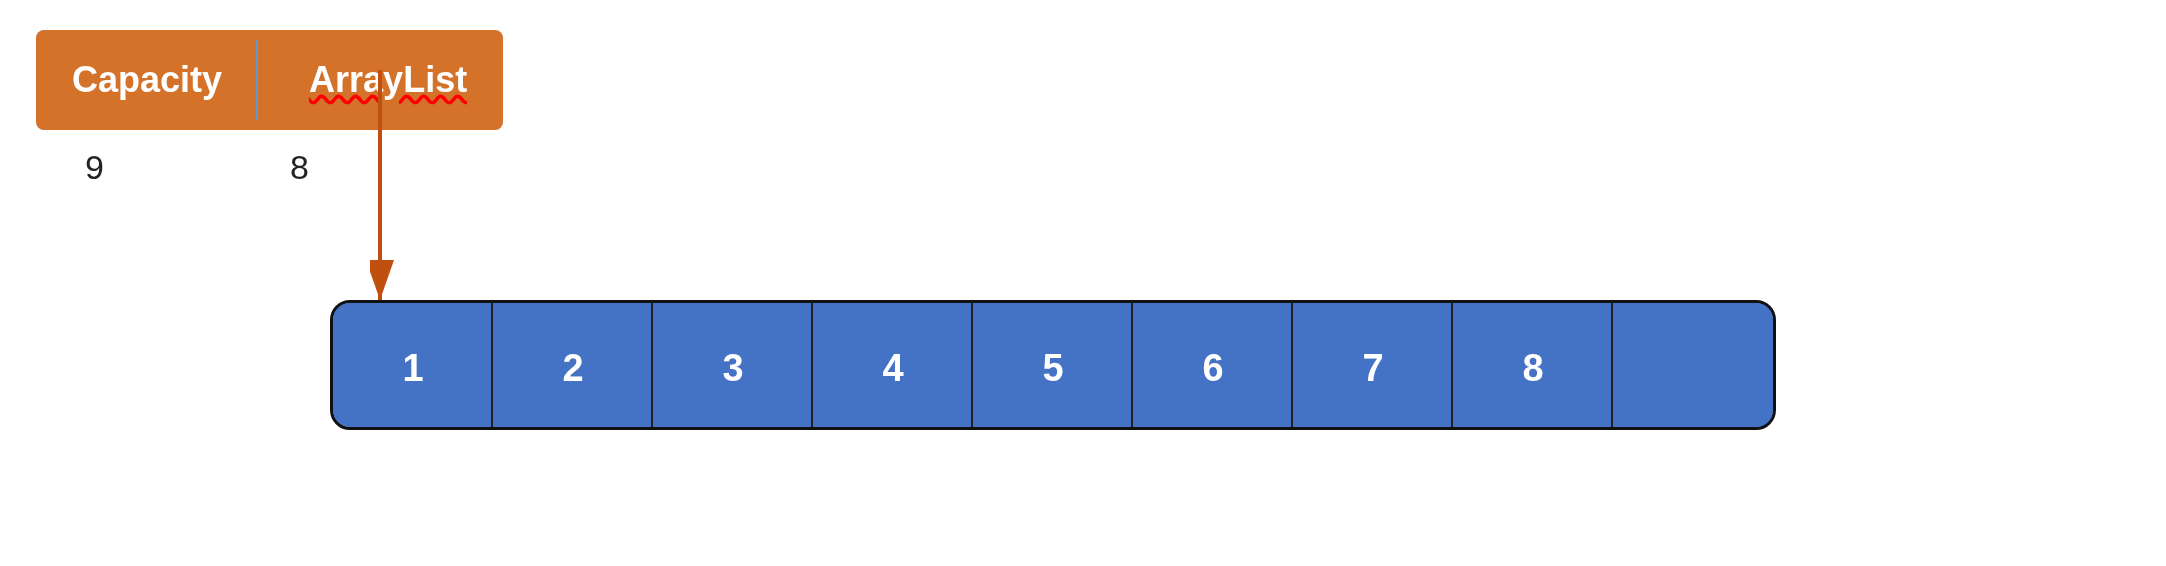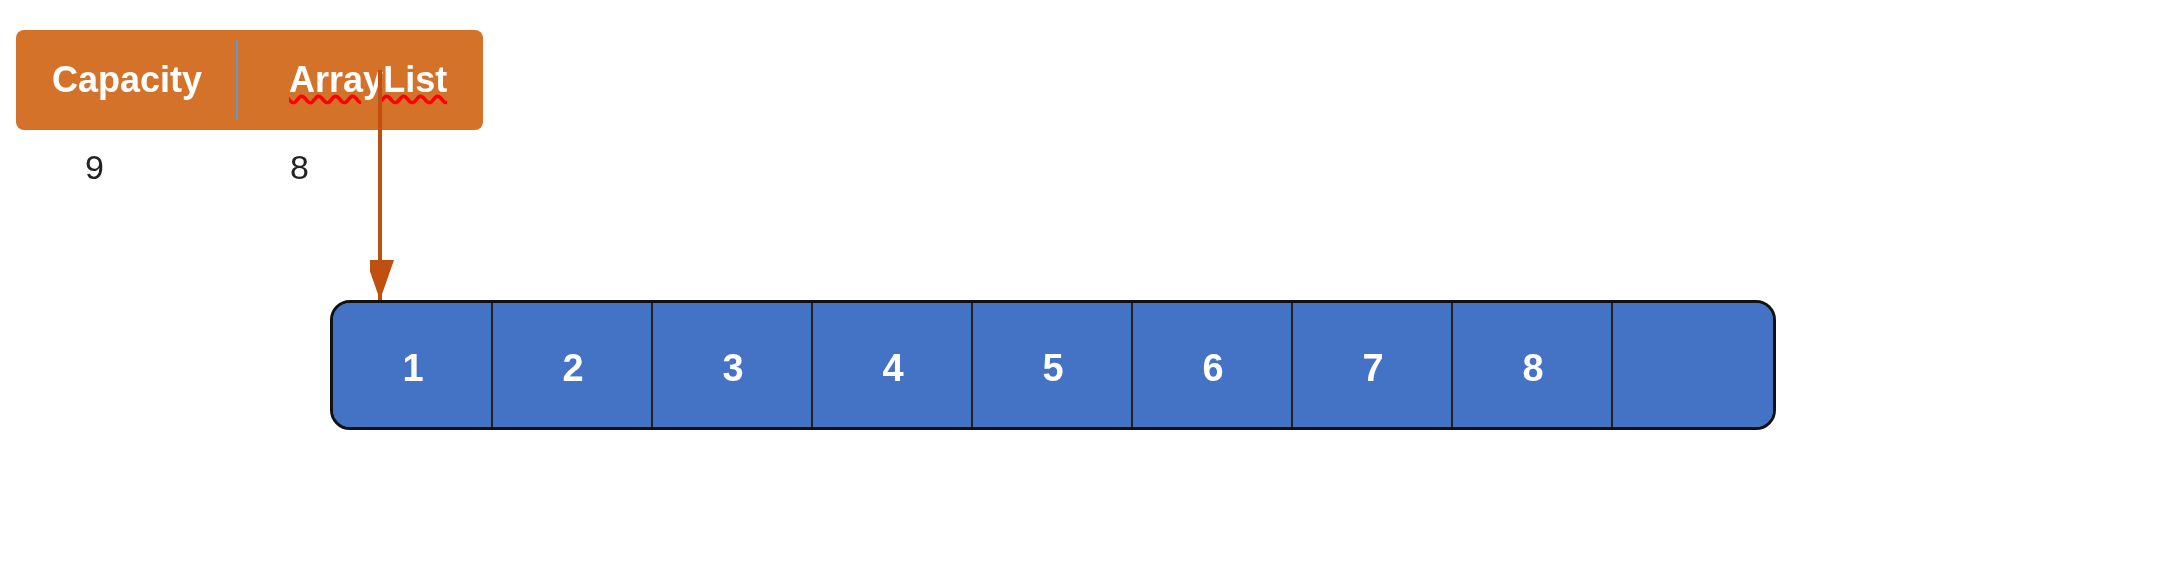--- a/index.html
+++ b/index.html
@@ -16,21 +16,21 @@
     .container {
       width: 100%;
       height: 100%;
       position: relative;
     }
 
     
     .header-box {
       position: absolute;
       top: 30px;
-      left: 16px;
+      left: 36px;
       display: flex;
       flex-direction: row;
       background: #D4722A;
       border-radius: 8px;
       overflow: hidden;
       height: 100px;
     }
 
     .header-cell {
       display: flex;

